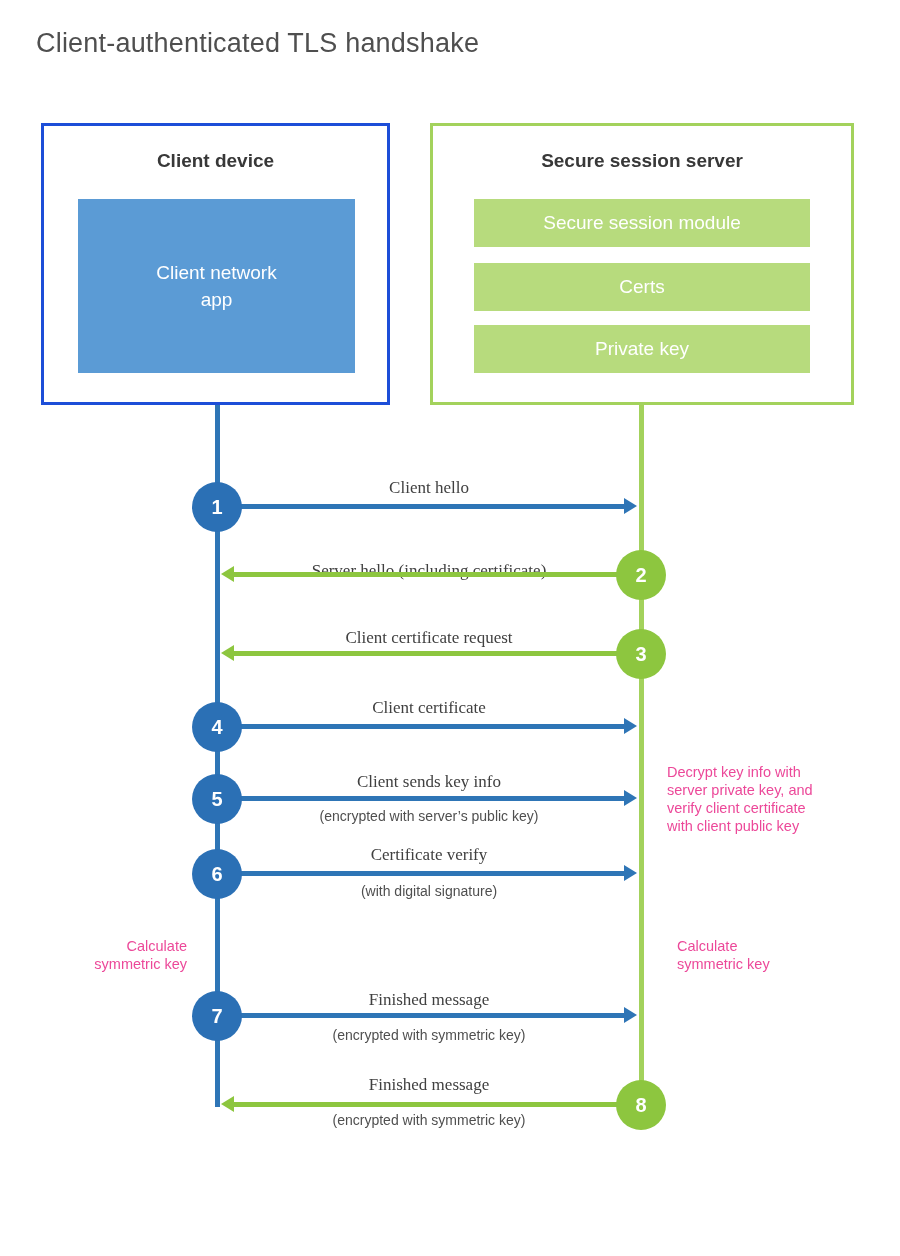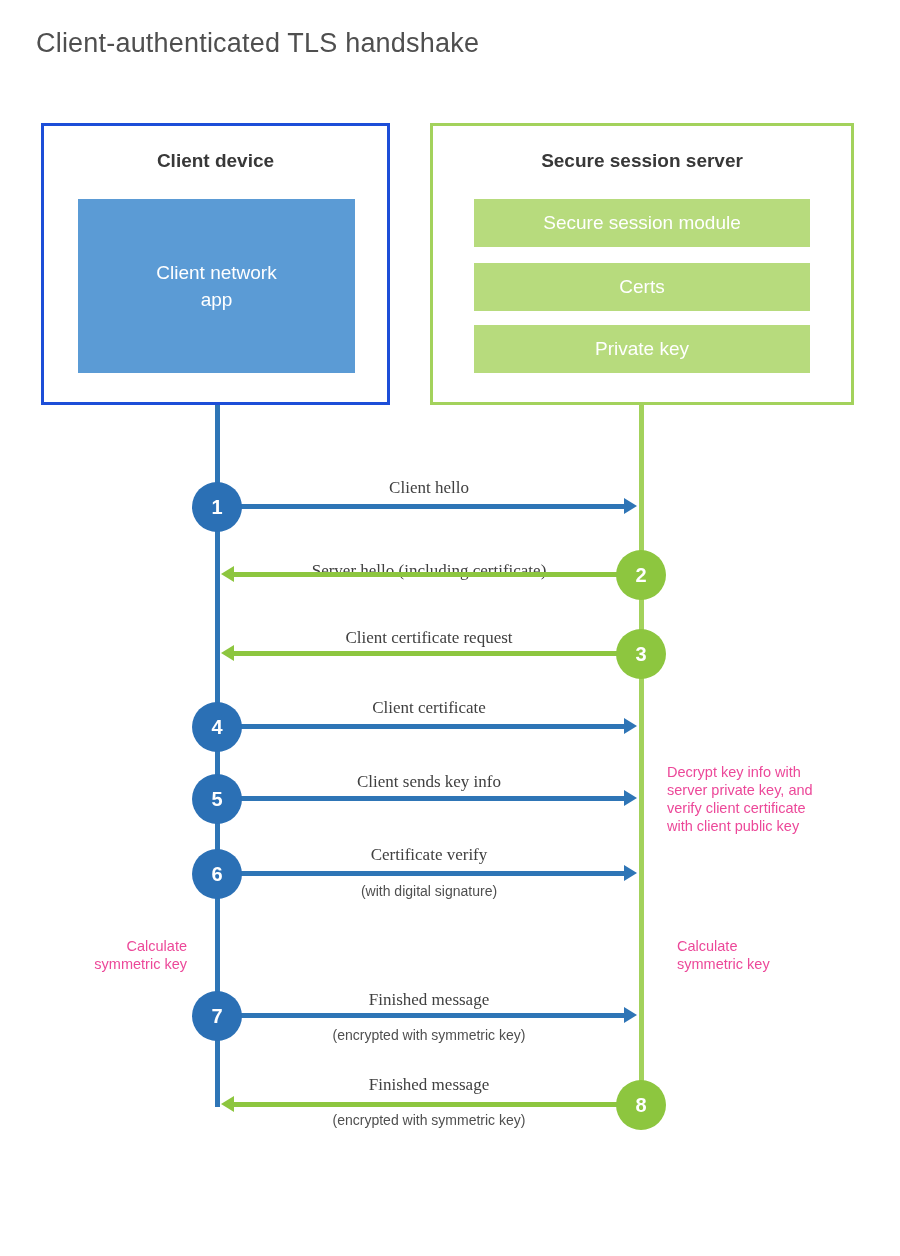--- a/index.html
+++ b/index.html
@@ -166,20 +166,21 @@
   <div class="arrow arrow-left green" style="left:233px; top:651px; width:408px;"></div>
   <div class="msg-label" style="top:628px;">Client certificate request</div>
 
   <div class="circle blue" style="left:192px; top:702px;">4</div>
   <div class="arrow arrow-right blue" style="left:217px; top:724px; width:408px;"></div>
   <div class="msg-label" style="top:698px;">Client certificate</div>
 
   <div class="circle blue" style="left:192px; top:774px;">5</div>
   <div class="arrow arrow-right blue" style="left:217px; top:796px; width:408px;"></div>
   <div class="msg-label" style="top:772px;">Client sends key info</div>
+  <div class="msg-sublabel" style="top:808px;">(encrypted with server’s public key)</div>
 
   <div class="circle blue" style="left:192px; top:849px;">6</div>
   <div class="arrow arrow-right blue" style="left:217px; top:871px; width:408px;"></div>
   <div class="msg-label" style="top:845px;">Certificate verify</div>
   <div class="msg-sublabel" style="top:883px;">(with digital signature)</div>
 
   <div class="circle blue" style="left:192px; top:991px;">7</div>
   <div class="arrow arrow-right blue" style="left:217px; top:1013px; width:408px;"></div>
   <div class="msg-label" style="top:990px;">Finished message</div>
   <div class="msg-sublabel" style="top:1027px;">(encrypted with symmetric key)</div>

